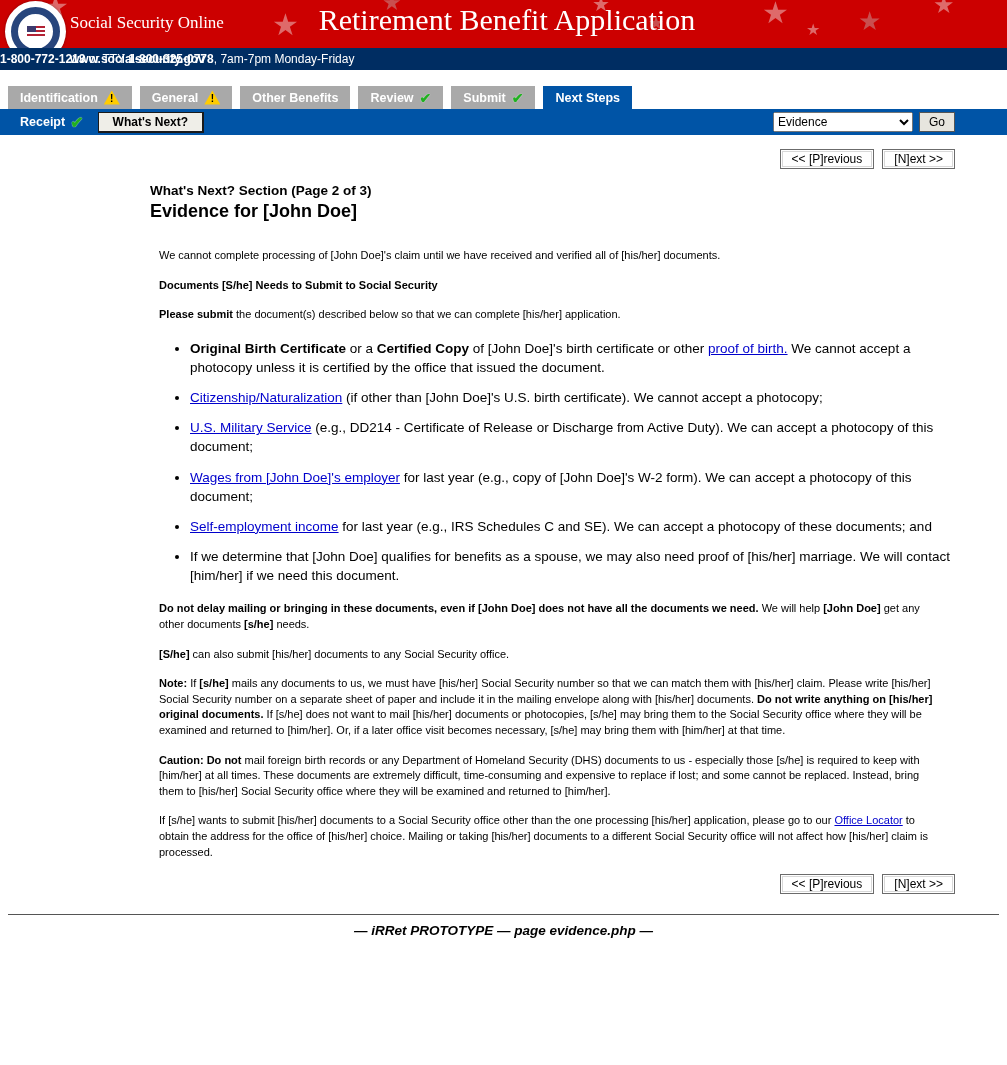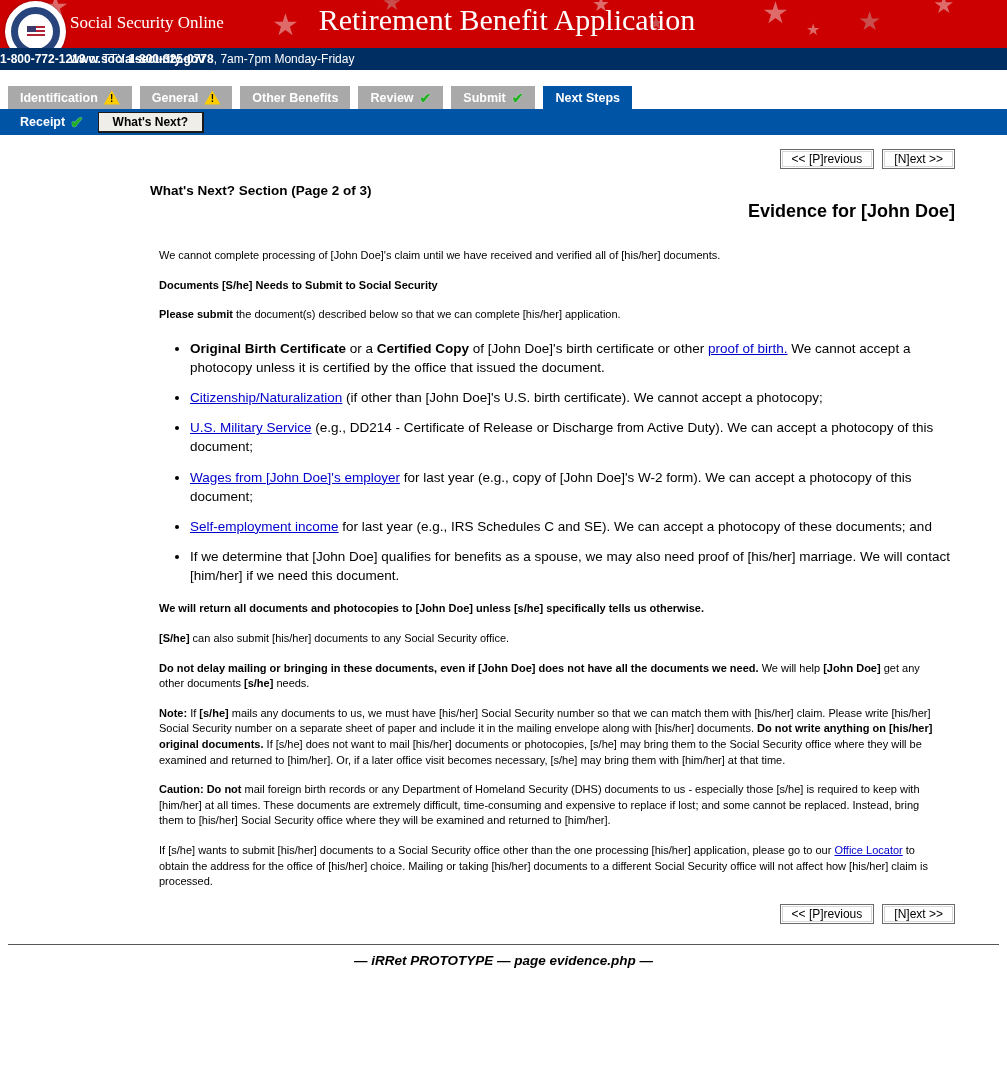--- a/index.html
+++ b/index.html
@@ -57,21 +57,21 @@
     font-family:inherit; cursor:pointer; }
 
   
   .page { padding:0 52px 0 150px; }
   .navrow { display:flex; justify-content:flex-end; gap:8px; margin-top:14px; }
   .navrow.bottom { margin-top:8px; }
   .navbtn { background:#fff; border:1px solid #6b6b6b; outline:1px solid #d8d8d8; outline-offset:-3px;
     font-size:12px; padding:2px 11px; font-family:inherit; color:#000; cursor:pointer; }
 
   .section-title { font-weight:bold; font-size:13.5px; margin-top:14px; }
-  .page-title { font-size:18px; font-weight:bold; margin:3px 0 26px 0; font-family:inherit;text-align:right; }
+  .page-title { font-size:18px; font-weight:bold; margin:3px 0 26px 0; font-family:inherit; }
 
   p { font-size:11px; line-height:1.42; margin:14px 9px; }
   p.bold { font-weight:bold; }
   ul { margin:16px 0; padding-left:40px; }
   li { margin-bottom:11px; font-size:13.5px; line-height:1.42; }
   a.link { color:#0000cc; text-decoration:underline; cursor:pointer; }
 
   
   .footer { margin-top:20px; text-align:center; font-style:italic; font-weight:bold; font-size:13.5px; }
   .footrule { border:none; border-top:1px solid #555; margin:0 8px 8px; }
@@ -133,20 +133,26 @@
     <span class="tab-label">Next Steps</span>
   </div>
 </div>
 
 <div class="bluebar">
   <div class="receipt">
     <span>Receipt</span>
     <span class="check-icon big">✔</span>
   </div>
   <button class="whatsnext">What's Next?</button>
+  <div class="bluebar-right">
+    <select class="jump">
+      <option>Evidence</option>
+    </select>
+    <button class="gobtn">Go</button>
+  </div>
 </div>
 
 <div class="page">
   <div class="navrow">
     <button class="navbtn">&lt;&lt; [P]revious</button>
     <button class="navbtn">[N]ext &gt;&gt;</button>
   </div>
 
   <div class="section-title">What's Next? Section (Page 2 of 3)</div>
   <h1 class="page-title">Evidence for [John Doe]</h1>
@@ -157,23 +163,22 @@
 
   <ul>
     <li><span class="b">Original Birth Certificate</span><span> or a </span><span class="b">Certified Copy</span><span> of [John Doe]'s birth certificate or other </span><a href="#" class="link">proof of birth.</a><span> We cannot accept a photocopy unless it is certified by the office that issued the document.</span></li>
     <li><a href="#" class="link">Citizenship/Naturalization</a><span> (if other than [John Doe]'s U.S. birth certificate). We cannot accept a photocopy;</span></li>
     <li><a href="#" class="link">U.S. Military Service</a><span> (e.g., DD214 - Certificate of Release or Discharge from Active Duty). We can accept a photocopy of this document;</span></li>
     <li><a href="#" class="link">Wages from [John Doe]'s employer</a><span> for last year (e.g., copy of [John Doe]'s W-2 form). We can accept a photocopy of this document;</span></li>
     <li><a href="#" class="link">Self-employment income</a><span> for last year (e.g., IRS Schedules C and SE). We can accept a photocopy of these documents; and</span></li>
     <li><span>If we determine that [John Doe] qualifies for benefits as a spouse, we may also need proof of [his/her] marriage. We will contact [him/her] if we need this document.</span></li>
   </ul>
 
-  <p class="bold">We will return all documents and photocopies to [John Doe] unless [s/he] specifically tells us otherwise.</p>
+  <p><span class="b">Do not delay mailing or bringing in these documents, even if [John Doe] does not have all the documents we need.</span><span> We will help </span><span class="b">[John Doe]</span><span> get any other documents </span><span class="b">[s/he]</span><span> needs.</span></p>
   <p><span class="b">[S/he]</span><span> can also submit [his/her] documents to any Social Security office.</span></p>
-  <p><span class="b">Do not delay mailing or bringing in these documents, even if [John Doe] does not have all the documents we need.</span><span> We will help </span><span class="b">[John Doe]</span><span> get any other documents </span><span class="b">[s/he]</span><span> needs.</span></p>
   <p><span class="b">Note:</span><span> If </span><span class="b">[s/he]</span><span> mails any documents to us, we must have [his/her] Social Security number so that we can match them with [his/her] claim. Please write [his/her] Social Security number on a separate sheet of paper and include it in the mailing envelope along with [his/her] documents. </span><span class="b">Do not write anything on [his/her] original documents.</span><span> If [s/he] does not want to mail [his/her] documents or photocopies, [s/he] may bring them to the Social Security office where they will be examined and returned to [him/her]. Or, if a later office visit becomes necessary, [s/he] may bring them with [him/her] at that time.</span></p>
   <p><span class="b">Caution: Do not</span><span> mail foreign birth records or any Department of Homeland Security (DHS) documents to us - especially those [s/he] is required to keep with [him/her] at all times. These documents are extremely difficult, time-consuming and expensive to replace if lost; and some cannot be replaced. Instead, bring them to [his/her] Social Security office where they will be examined and returned to [him/her].</span></p>
   <p><span>If [s/he] wants to submit [his/her] documents to a Social Security office other than the one processing [his/her] application, please go to our </span><a href="#" class="link">Office Locator</a><span> to obtain the address for the office of [his/her] choice. Mailing or taking [his/her] documents to a different Social Security office will not affect how [his/her] claim is processed.</span></p>
 
   <div class="navrow bottom">
     <button class="navbtn">&lt;&lt; [P]revious</button>
     <button class="navbtn">[N]ext &gt;&gt;</button>
   </div>
 </div>
 

